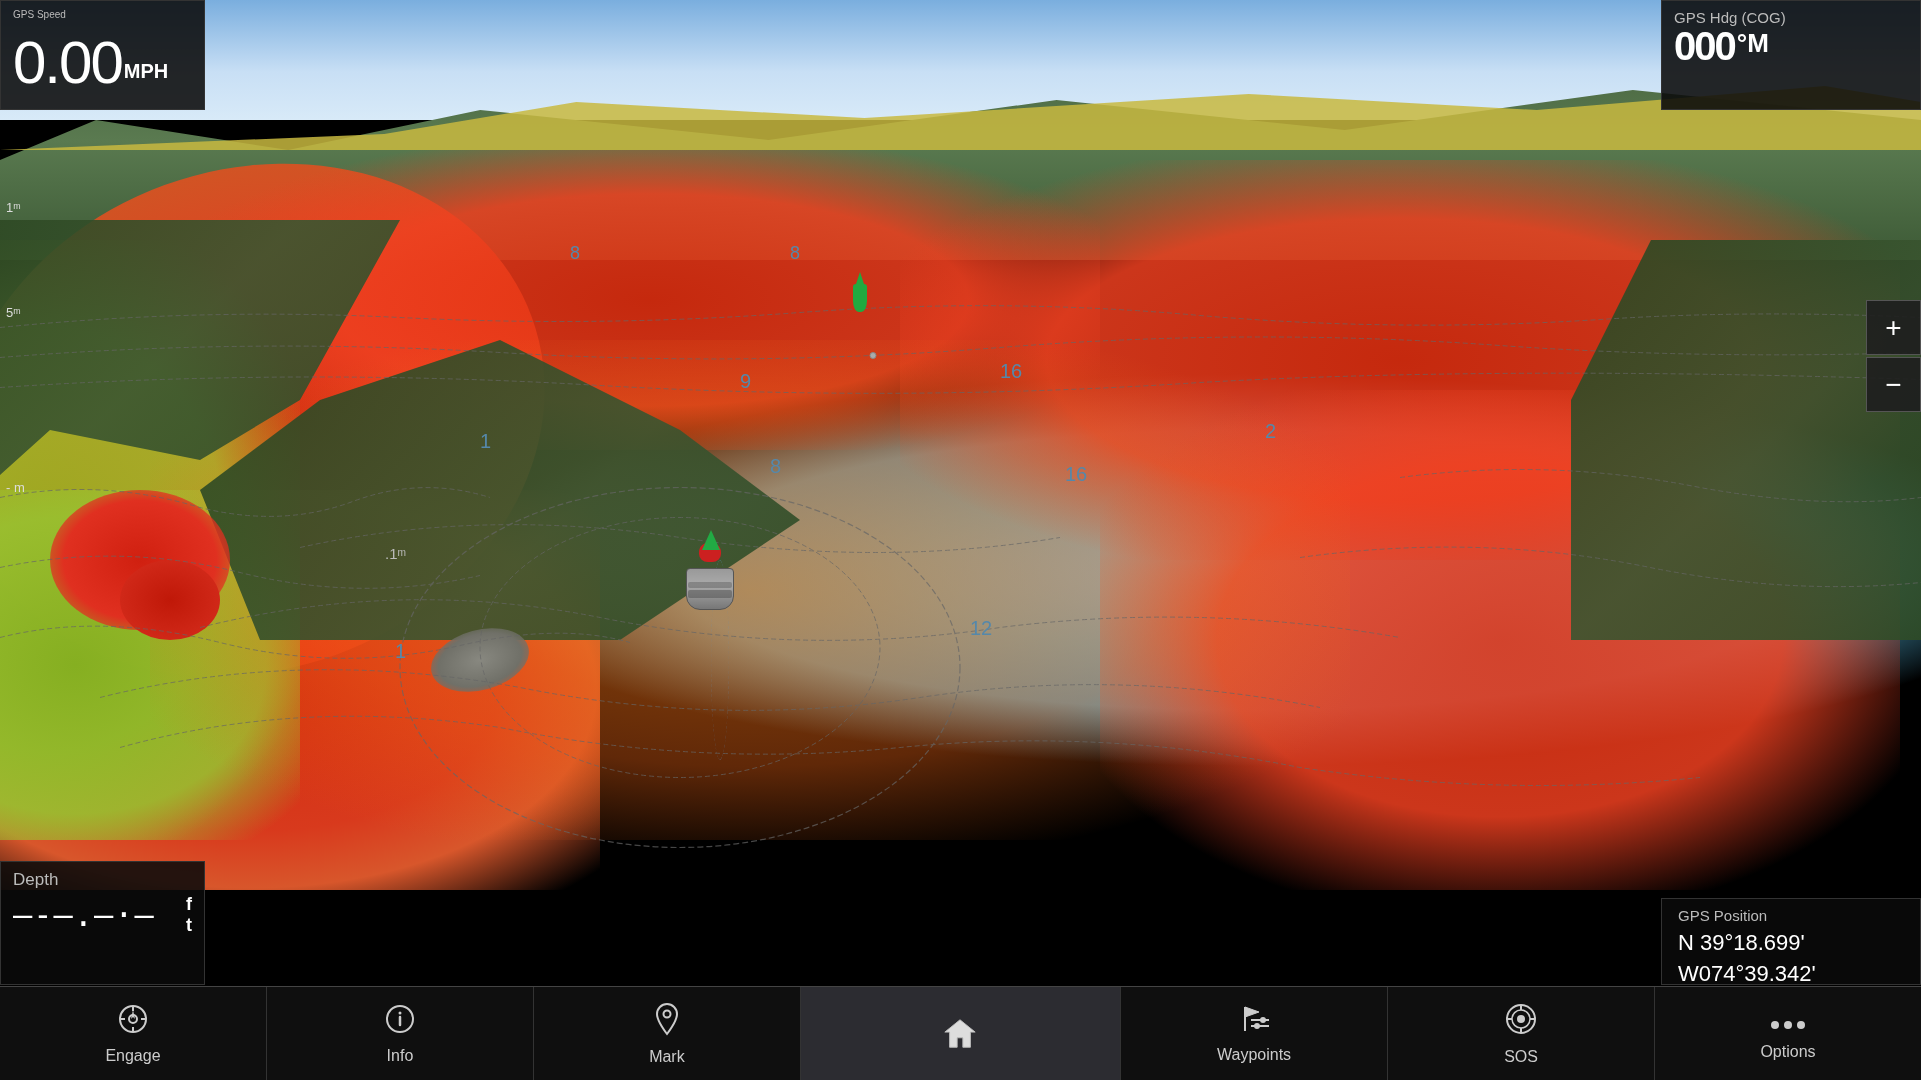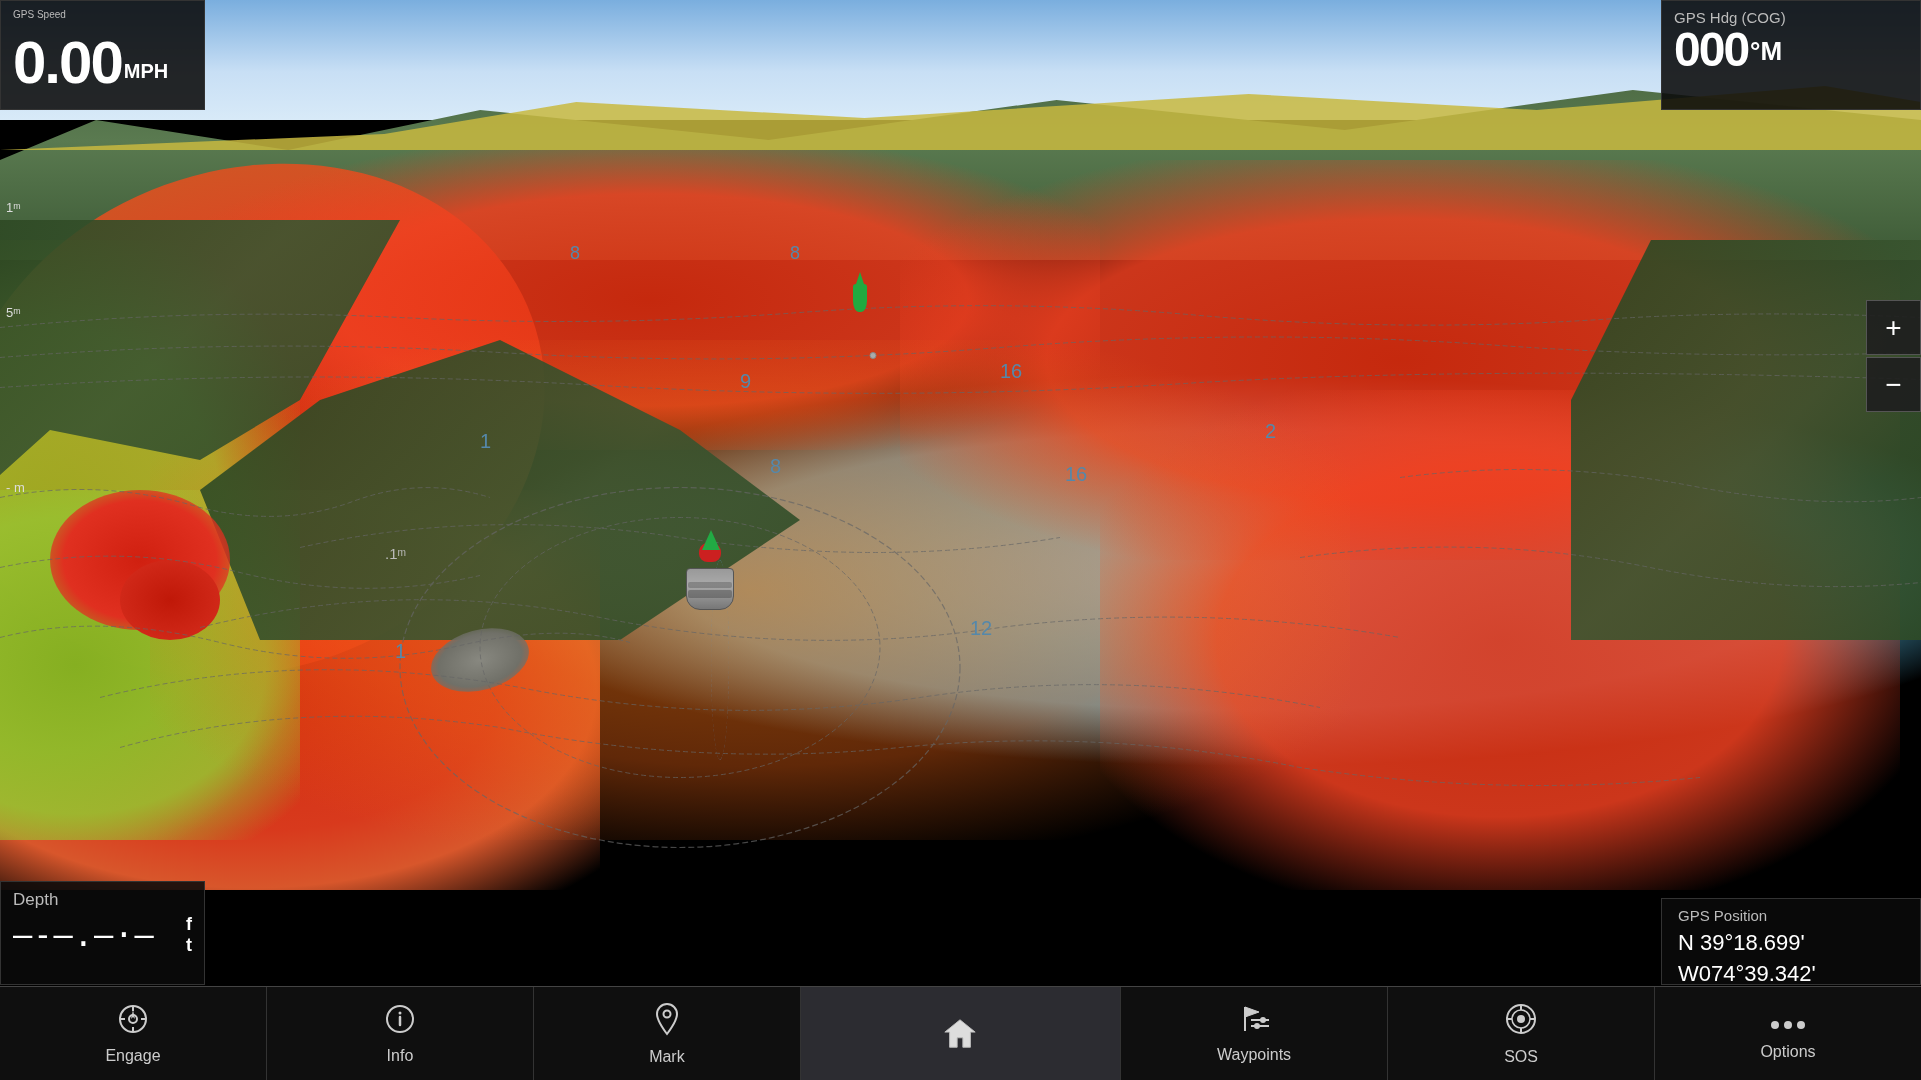--- a/index.html
+++ b/index.html
@@ -270,21 +270,21 @@
       margin-bottom: 13px;
     }
     #gps-speed .value-row {
       display: flex;
       align-items: flex-end;
       gap: 2px;
     }
     #gps-speed .big-value {
       color: #fff;
       font-size: 60px;
-      font-weight: bold;
+      font-weight: normal;
       line-height: 1;
       letter-spacing: -2px;
     }
     #gps-speed .unit {
       color: #fff;
       font-size: 20px;
       font-weight: bold;
       margin-bottom: 10px;
       line-height: 1.2;
     }
@@ -306,21 +306,21 @@
       font-weight: 400;
       margin-bottom: 0;
     }
     #gps-hdg .value-row {
       display: flex;
       align-items: flex-end;
       gap: 2px;
     }
     #gps-hdg .big-value {
       color: #fff;
-      font-size: 48px;
+      font-size: 40px;
       font-weight: bold;
       line-height: 1;
       letter-spacing: -2px;
     }
     #gps-hdg .unit {
       color: #fff;
       font-size: 18px;
       font-weight: bold;
       margin-bottom: 10px;
       line-height: 1.1;
@@ -346,21 +346,21 @@
       font-size: 28px;
       font-weight: 300;
       margin-bottom: 2px;
     }
 
     
     #depth-widget {
       position: absolute;
       bottom: 95px; left: 0;
       width: 205px;
-      height: 104px;
+      height: 124px;
       background: rgba(10,10,10,0.88);
       border: 1px solid #333;
       z-index: 50;
       padding: 8px 12px;
     }
     #depth-widget .label {
       color: #bbb;
       font-size: 17px;
       margin-bottom: 4px;
     }

